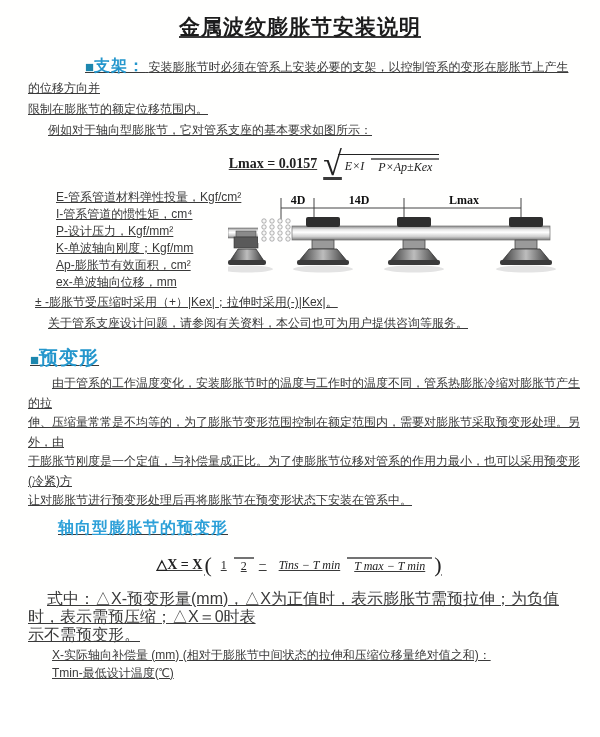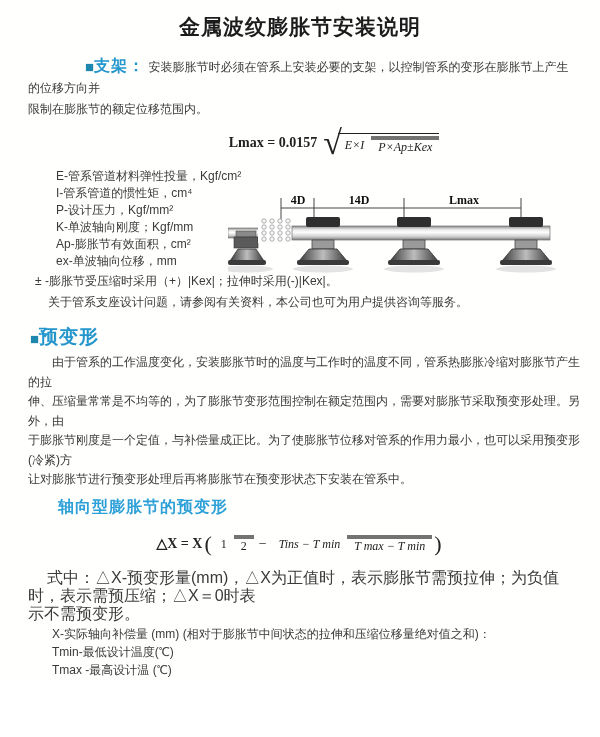--- a/index.html
+++ b/index.html
@@ -4,20 +4,21 @@
 <style>
   html,body{margin:0;padding:0;}
   body{background:#ffffff;}
   .page{
     position:relative;
     width:600px;height:680px;
     background:#fffffe;
     overflow:hidden;
     font-family:"Liberation Sans",sans-serif;
     color:#3a3a3a;
+    text-decoration:underline;
   }
   .title{
     padding-top:13px;
     text-align:center;
     font-size:21px;
     font-weight:bold;
     color:#1c1c1c;
     letter-spacing:1px;
   }
   
@@ -27,21 +28,21 @@
   .marker{font-size:15px;color:#1d87ae;vertical-align:-1px;}
   .sec-label{font-size:16px;font-weight:bold;color:#2496cc;letter-spacing:1px;}
   .sec1 .l3{text-indent:20px;}
   
   .formula{width:max-content;font-family:"Liberation Serif",serif;color:#222;}
   .f1{margin:8px auto 0 auto;transform:translateX(34px);display:flex;align-items:center;}
   .f1 .lhs{font-weight:bold;font-size:14px;margin-right:6px;}
   .sqrt-sign{font-size:34px;font-weight:normal;line-height:30px;margin-right:-4px;color:#222;}
   .radicand{display:inline-block;border-top:1.5px solid #222;padding-top:1px;}
   .frac{display:inline-flex;flex-direction:row;align-items:center;font-size:12px;line-height:14px;}
-  .frac .den{border-top:4px solid #737373;}
+  .frac .den{border-top:2px solid #737373;}
   .frac.italic{font-style:italic;}
   .frac .num,.frac .den{padding:0 7px;}
   .f2{margin:13px auto 12px auto;display:flex;align-items:center;font-size:14px;font-weight:bold;}
   .f2 .paren{font-size:22px;font-weight:normal;margin:0 2px;}
   .f2 .minus{margin:0 5px;font-weight:normal;}
   .f2 .frac{font-weight:normal;}
   
   .defs{margin:10px 0 0 38px;font-size:12px;line-height:17px;}
   .defs .item{margin-left:18px;}
   .defs .pm{margin-left:-3px;margin-top:3px;}
@@ -67,20 +68,21 @@
   <div class="title">金属波纹膨胀节安装说明</div>
 
   <div class="sec1">
     <div class="l1">
       <span class="lead">
         <span class="marker">■</span><span class="sec-label">支架：</span>
       </span>
       <span>安装膨胀节时必须在管系上安装必要的支架，以控制管系的变形在膨胀节上产生的位移方向并</span>
     </div>
     <div class="l2">限制在膨胀节的额定位移范围内。</div>
+    <div class="l3">例如对于轴向型膨胀节，它对管系支座的基本要求如图所示：</div>
   </div>
 
   <div class="formula f1">
     <span class="lhs">Lmax = 0.0157</span>
     <span class="sqrt-sign">√</span>
       <span class="radicand"><span class="frac italic">
           <span class="num">E×I</span>
           <span class="den">P×Ap±Kex</span>
         </span></span>
   </div>

